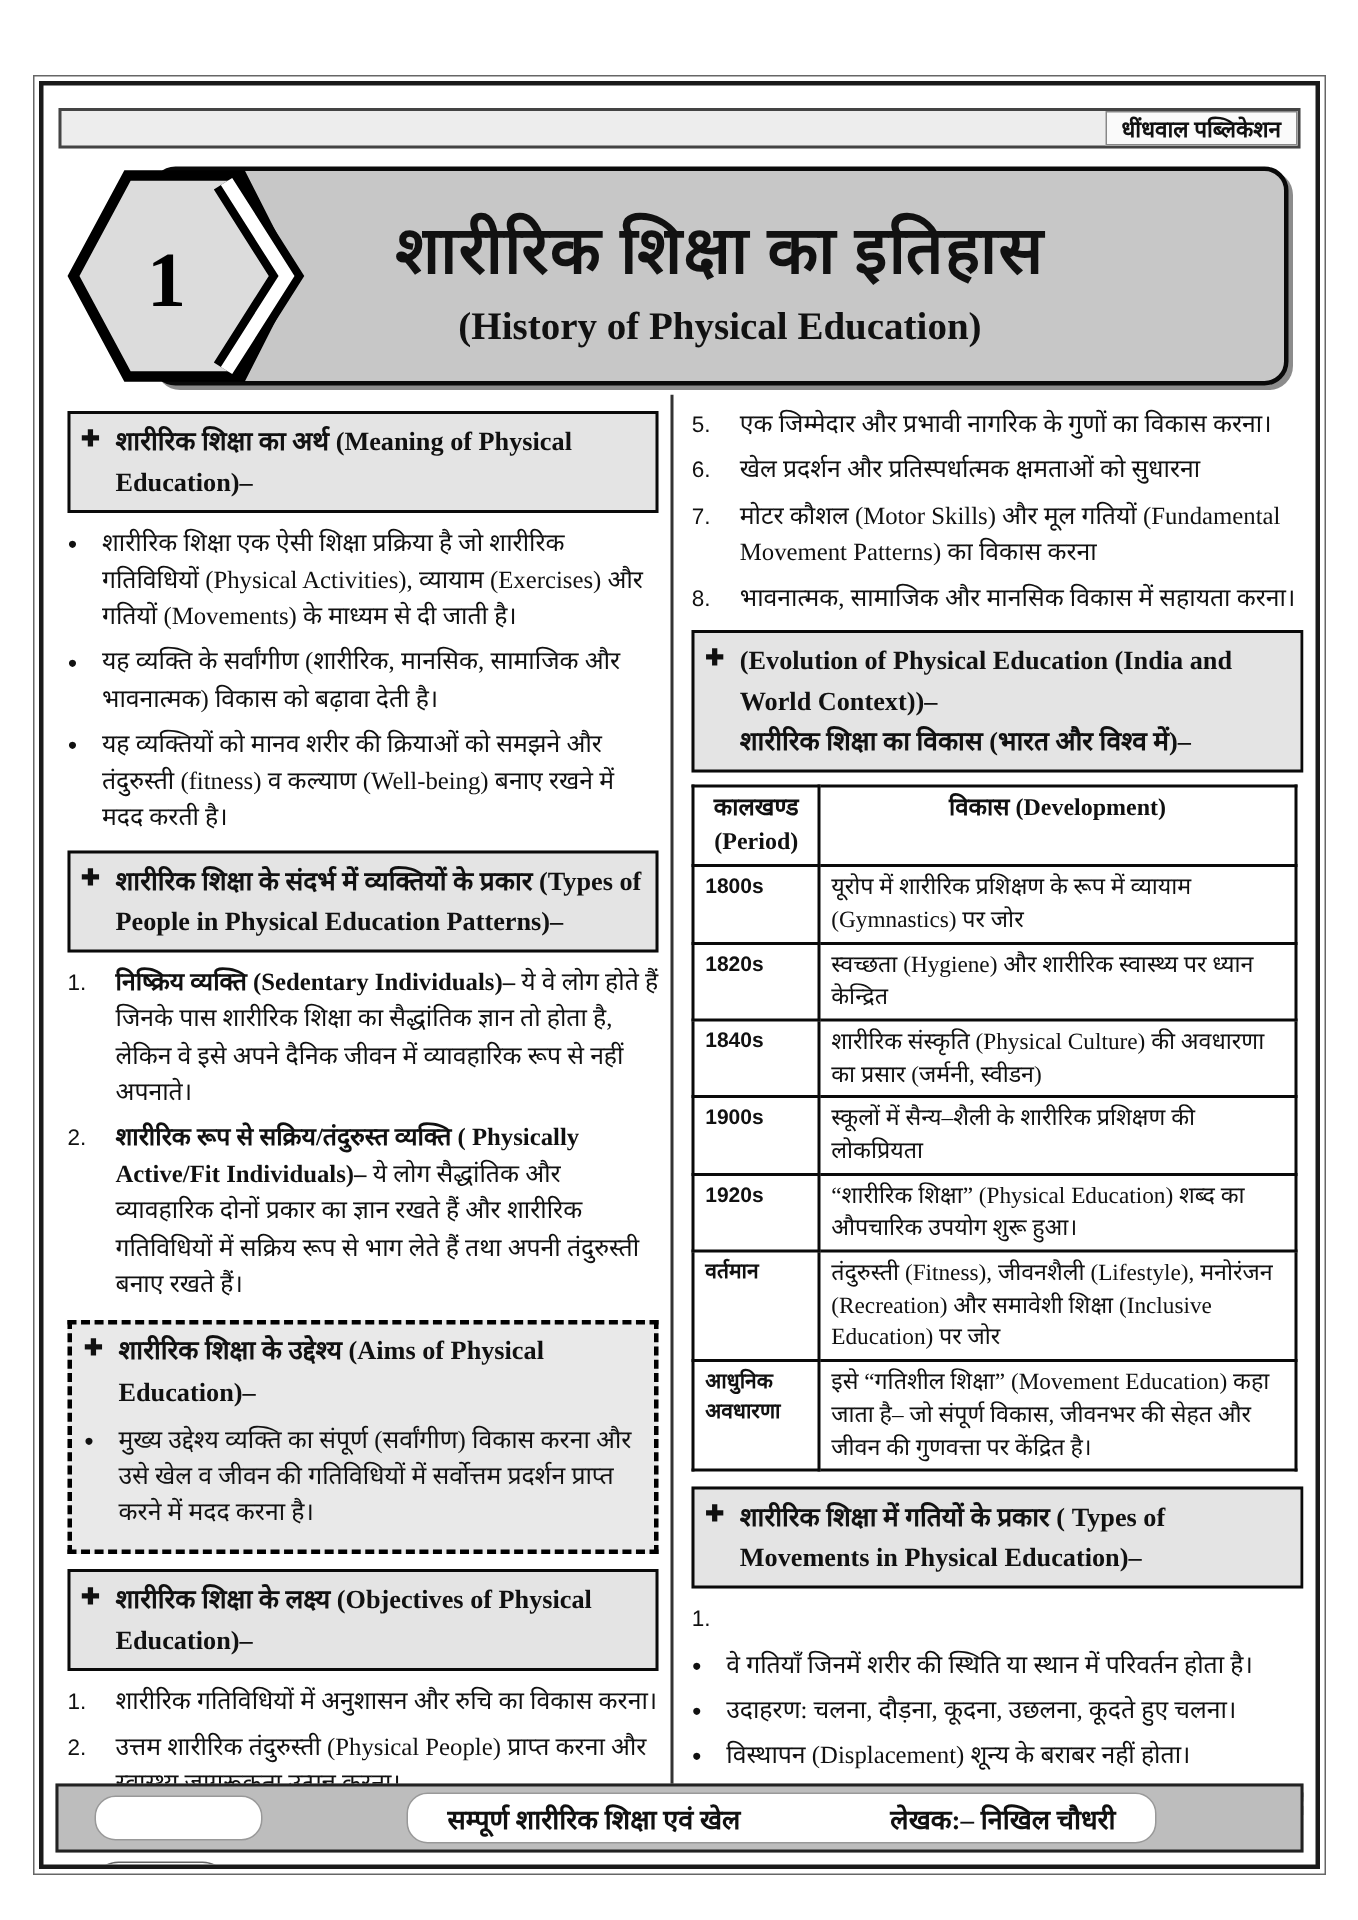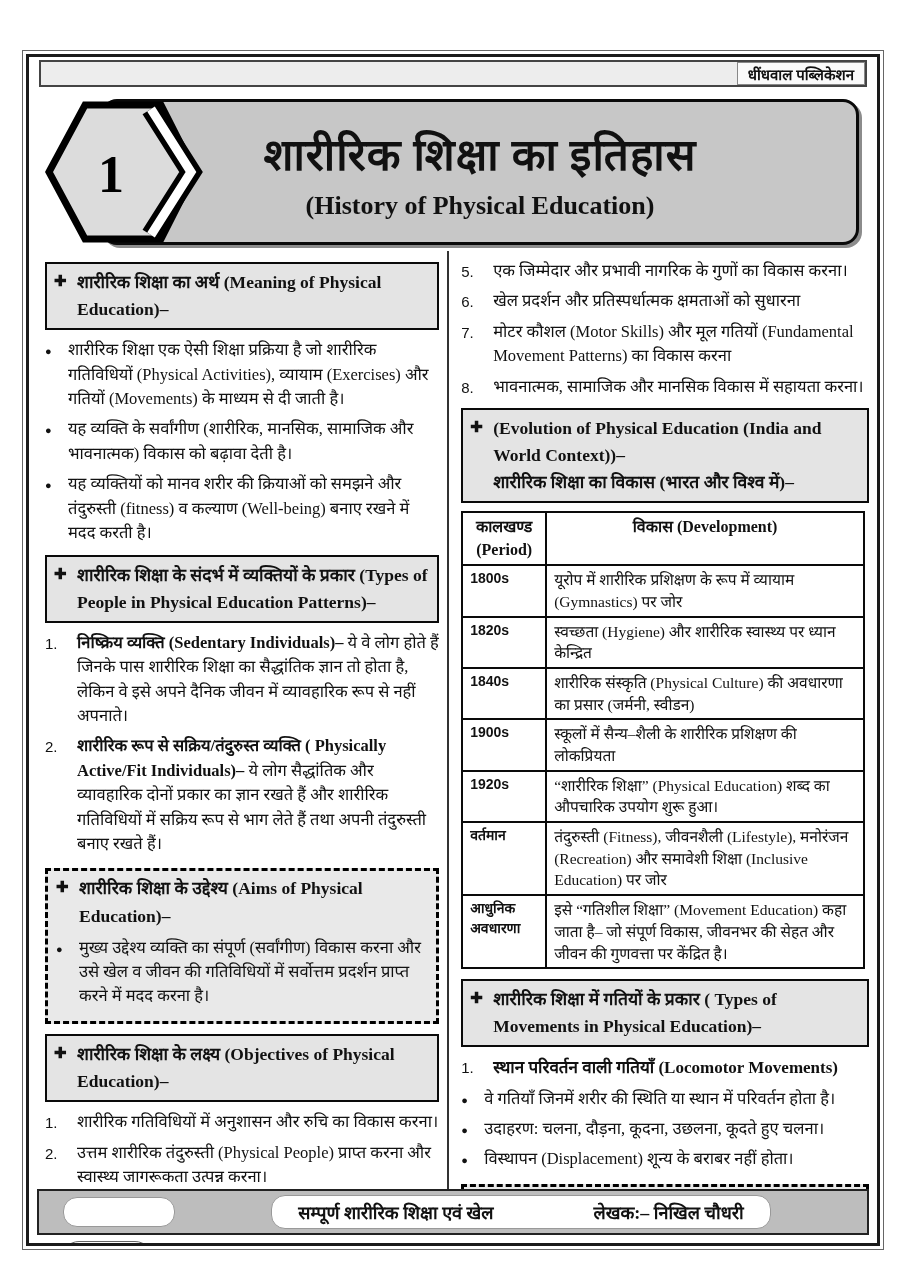--- a/index.html
+++ b/index.html
@@ -2,21 +2,21 @@
 <html><head>
 <meta charset="utf-8">
 <style>
   * { box-sizing: border-box; margin: 0; padding: 0; }
   html,body { width:905px; height:1280px; background:#ffffff;
     font-family:"Liberation Serif","DejaVu Serif",serif; color:#111; }
   .page { position:absolute; left:26px; top:54px; width:854px; height:1192px;
     background:#fff; border:3px solid #1a1a1a; outline:1px solid #666; outline-offset:3px; overflow:hidden; }
 
   
-  .pub-strip { margin:3px 10px 0 10px; height:27px; background:#ededed; border:2px solid #444;
+  .pub-strip { margin:15px 10px 0 10px; height:27px; background:#ededed; border:2px solid #444;
     display:flex; justify-content:flex-end; align-items:center;padding-left:40px; }
   .pub-box { border:1px solid #888; background:#fafafa; font-weight:bold; font-size:15px;
     padding:0 10px; height:23px; display:flex; align-items:center; }
 
   
   .banner-row { position:relative; margin:12px 16px 6px 20px; height:146px; }
   .banner { position:absolute; left:52px; right:2px; top:0; bottom:0; background:#c7c7c7;
     border:3px solid #0a0a0a; border-radius:16px; box-shadow:3px 3px 0 rgba(0,0,0,0.45);
     display:flex; flex-direction:column; justify-content:center; align-items:center; gap:8px; }
   .banner .hi { font-size:44px; font-weight:bold; letter-spacing:1px; }
@@ -211,21 +211,20 @@
       </tbody>
         </table>
 
       <div class="hbox">
         <span class="marker">✚</span>
         <span>शारीरिक शिक्षा में गतियों के प्रकार ( Types of Movements in Physical Education)–</span>
       </div>
 
       <div class="num-item">
         <span class="num">1.</span>
-        <span class="bold-line">स्थान परिवर्तन वाली गतियाँ (Locomotor Movements)</span>
       </div>
       <div class="bullet-item">
         <span class="dot">●</span>
         <span>वे गतियाँ जिनमें शरीर की स्थिति या स्थान में परिवर्तन होता है।</span>
       </div>
       <div class="bullet-item">
         <span class="dot">●</span>
         <span>उदाहरण: चलना, दौड़ना, कूदना, उछलना, कूदते हुए चलना।</span>
       </div>
       <div class="bullet-item">

